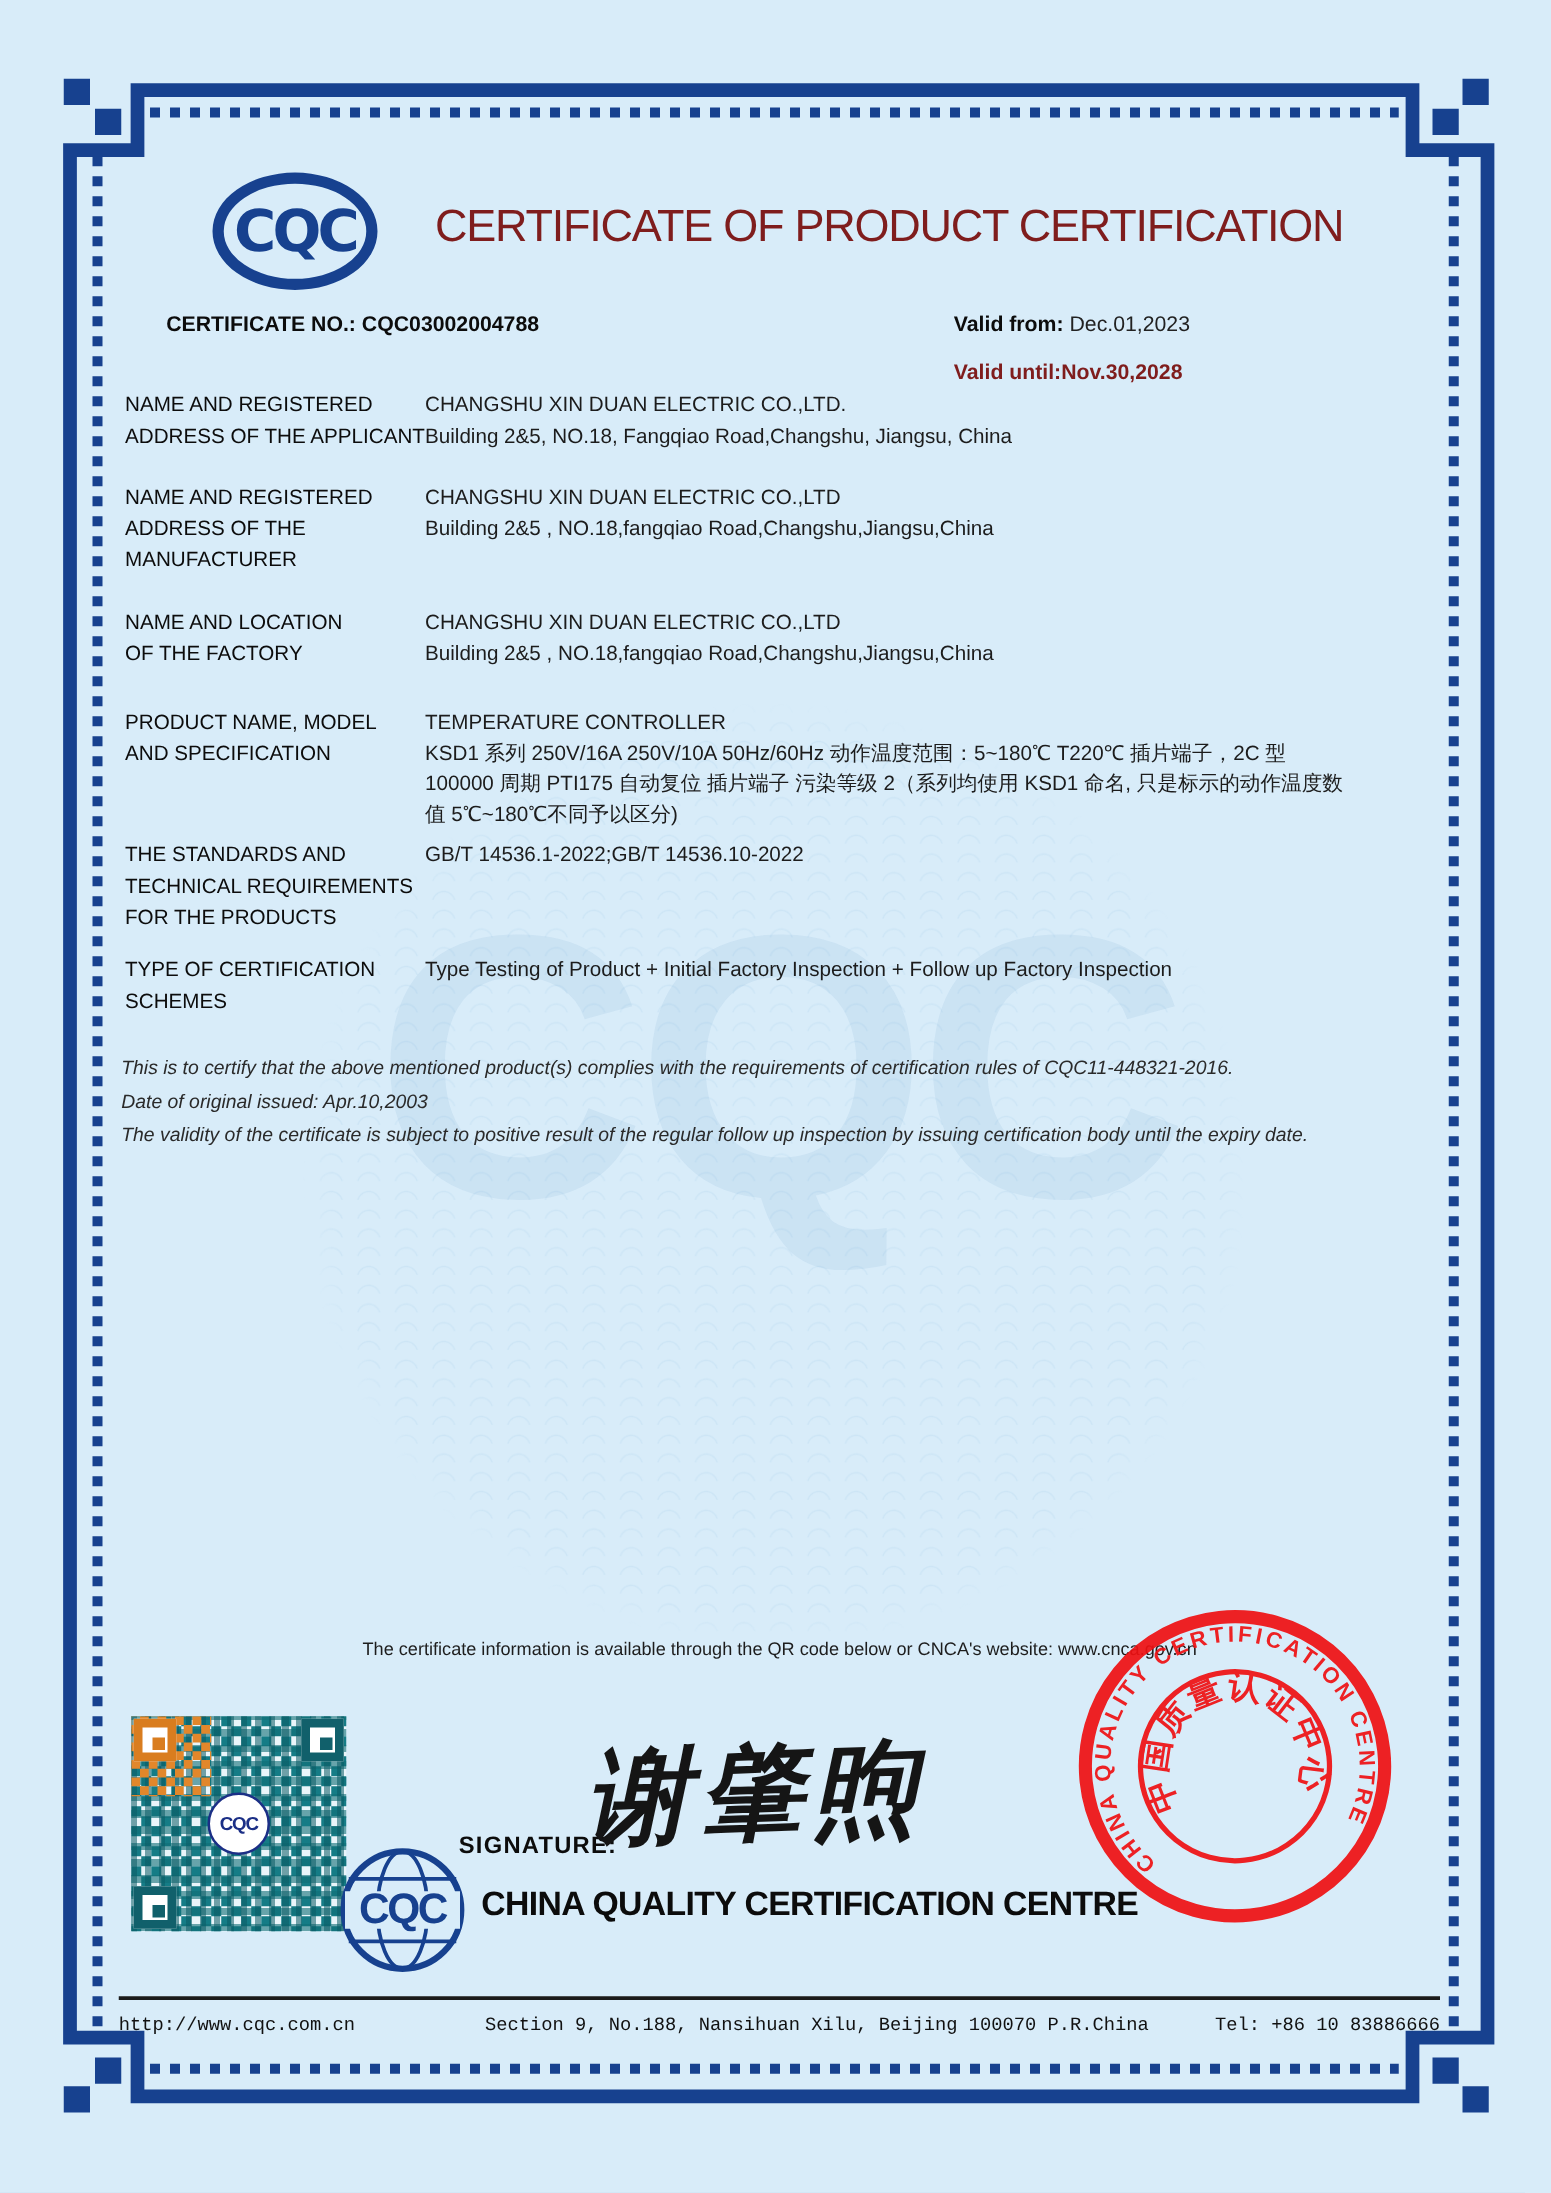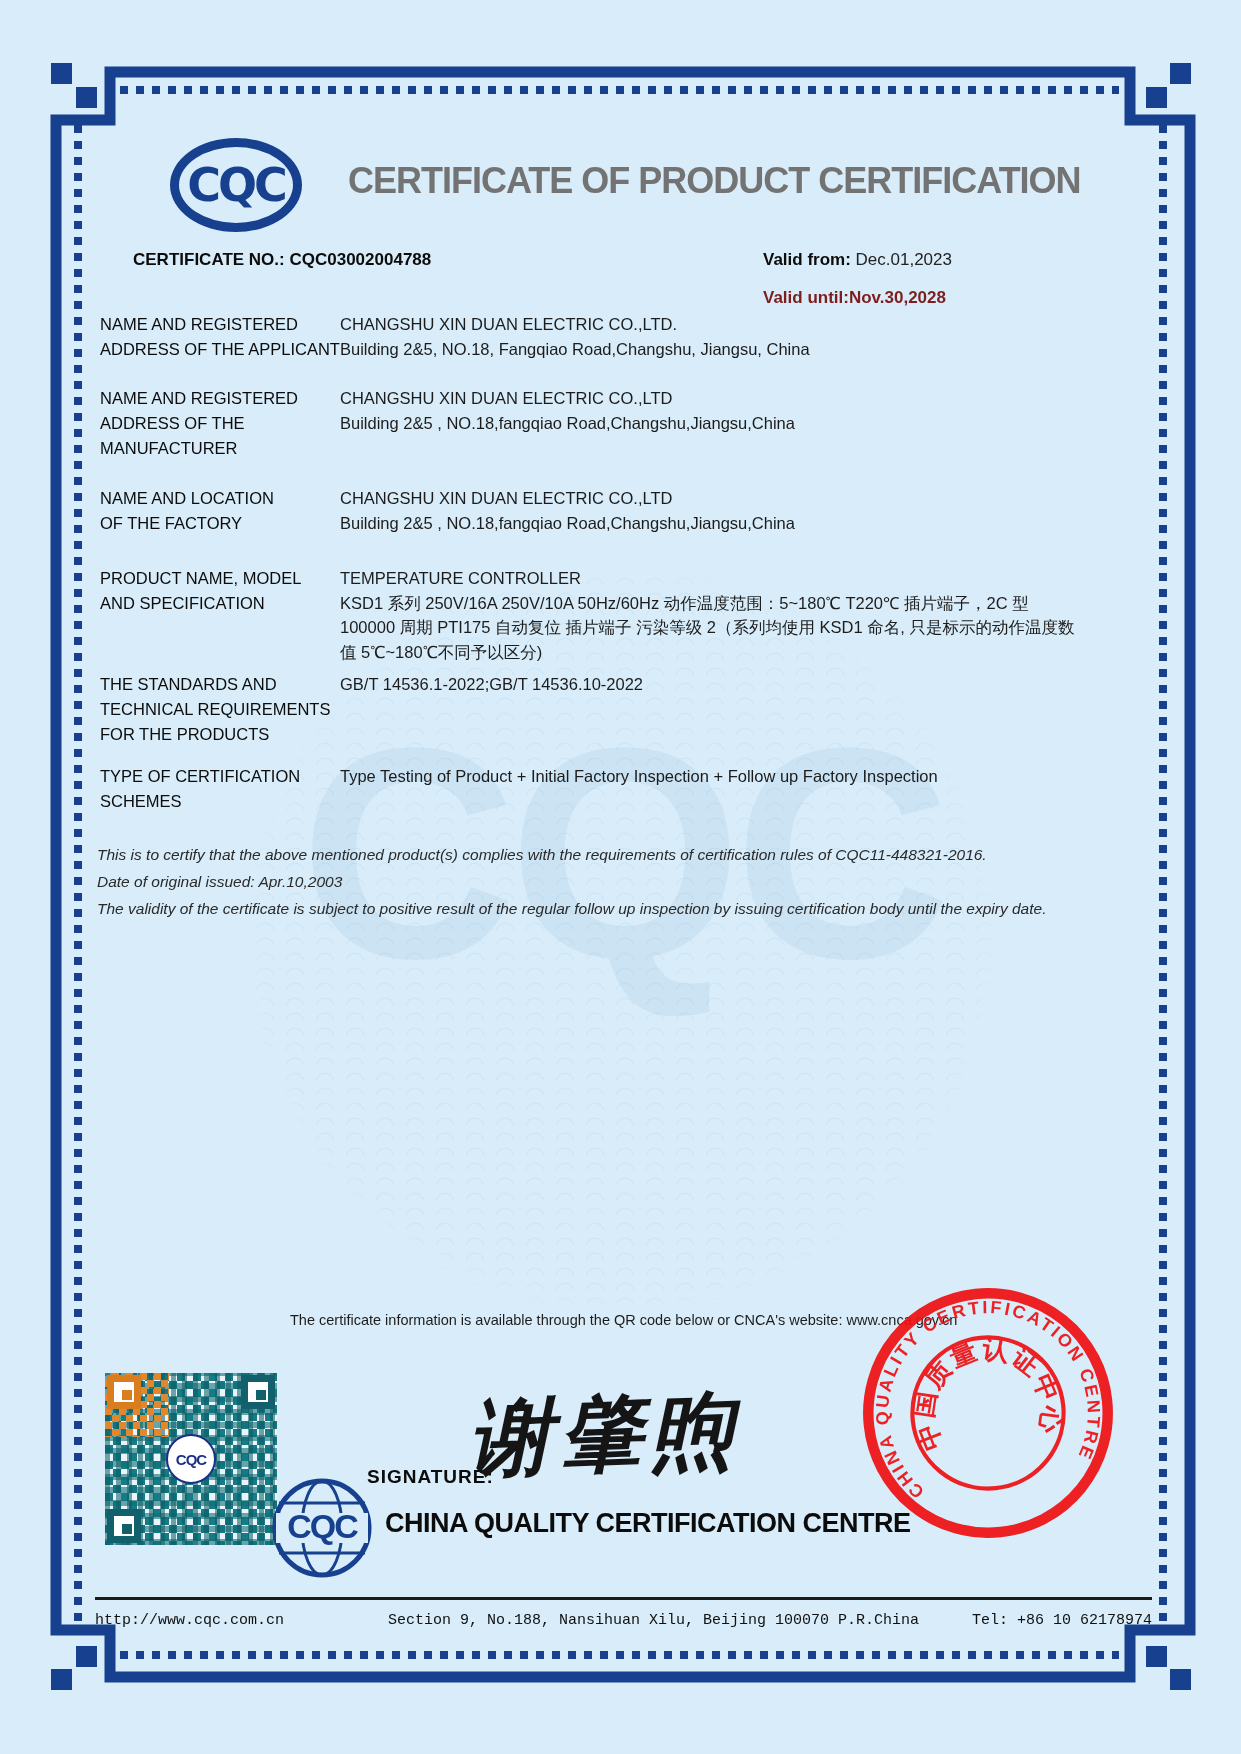--- a/index.html
+++ b/index.html
@@ -11,21 +11,21 @@
   .watermark{left:160px;top:540px;width:920px;height:800px;opacity:.55;pointer-events:none;
     background-image:radial-gradient(circle at 50% 115%, rgba(140,185,220,.0) 8px, rgba(150,195,228,.35) 9px, rgba(150,195,228,0) 10px);
     background-size:30px 15px;
     -webkit-mask-image:radial-gradient(circle at 50% 50%, #000 0 58%, transparent 62%);
     mask-image:radial-gradient(circle at 50% 50%, #000 0 58%, transparent 62%);}
   .watermark-cqc{left:300px;top:680px;width:660px;font-size:300px;font-weight:800;color:rgba(90,150,200,.10);letter-spacing:-8px;pointer-events:none;}
   
   .logo-ellipse{left:170px;top:138px;width:132px;height:94px;border:9px solid #17418f;border-radius:50%;box-sizing:border-box;
     display:flex;align-items:center;justify-content:center;background:transparent;}
   .logo-ellipse span{font-size:46px;font-weight:800;color:#17418f;letter-spacing:-3px;font-family:"DejaVu Sans",sans-serif;}
-  .title{left:348px;top:160px;width:760px;font-size:36px;font-weight:700;color:#737373;letter-spacing:-1px;white-space:nowrap;}
+  .title{left:348px;top:160px;width:760px;font-size:36px;font-weight:400;color:#7f1d1d;letter-spacing:-1px;white-space:nowrap;}
   
   .certno{left:133px;top:250px;font-size:17px;font-weight:700;color:#0c0c0c;}
   .validfrom{left:763px;top:250px;font-size:17px;color:#222;}
   .validfrom b{color:#0c0c0c;}
   .validuntil{left:763px;top:288px;font-size:17px;font-weight:700;color:#7f1d1d;}
   
   .frow{left:0;top:0;width:1241px;}
   .flabel{position:absolute;left:100px;width:250px;font-size:16.5px;font-weight:400;color:#0c0c0c;line-height:25px;white-space:pre-line;}
   .fvalue{position:absolute;left:340px;width:765px;font-size:16.5px;color:#1c1c1c;line-height:24.5px;white-space:pre-line;}
   .statement{left:97px;width:1060px;font-size:15.5px;color:#2a2a2a;font-style:italic;}
@@ -182,15 +182,15 @@
       <textPath href="#outerArc" startOffset="0">CHINA QUALITY CERTIFICATION CENTRE</textPath>
     </text>
     <text font-size="25" font-weight="700" fill="#ef1012" letter-spacing="2">
       <textPath href="#innerArc" startOffset="0">中国质量认证中心</textPath>
     </text>
   </svg>
 
   <div class="abs footer-rule"></div>
   <div class="abs footer-text f-url">http://www.cqc.com.cn</div>
   <div class="abs footer-text f-addr">Section 9, No.188, Nansihuan Xilu, Beijing 100070 P.R.China</div>
-  <div class="abs footer-text f-tel">Tel: +86 10 62178974</div>
+  <div class="abs footer-text f-tel">Tel: +86 10 83886666</div>
 
 </div>
 
 </body></html>

